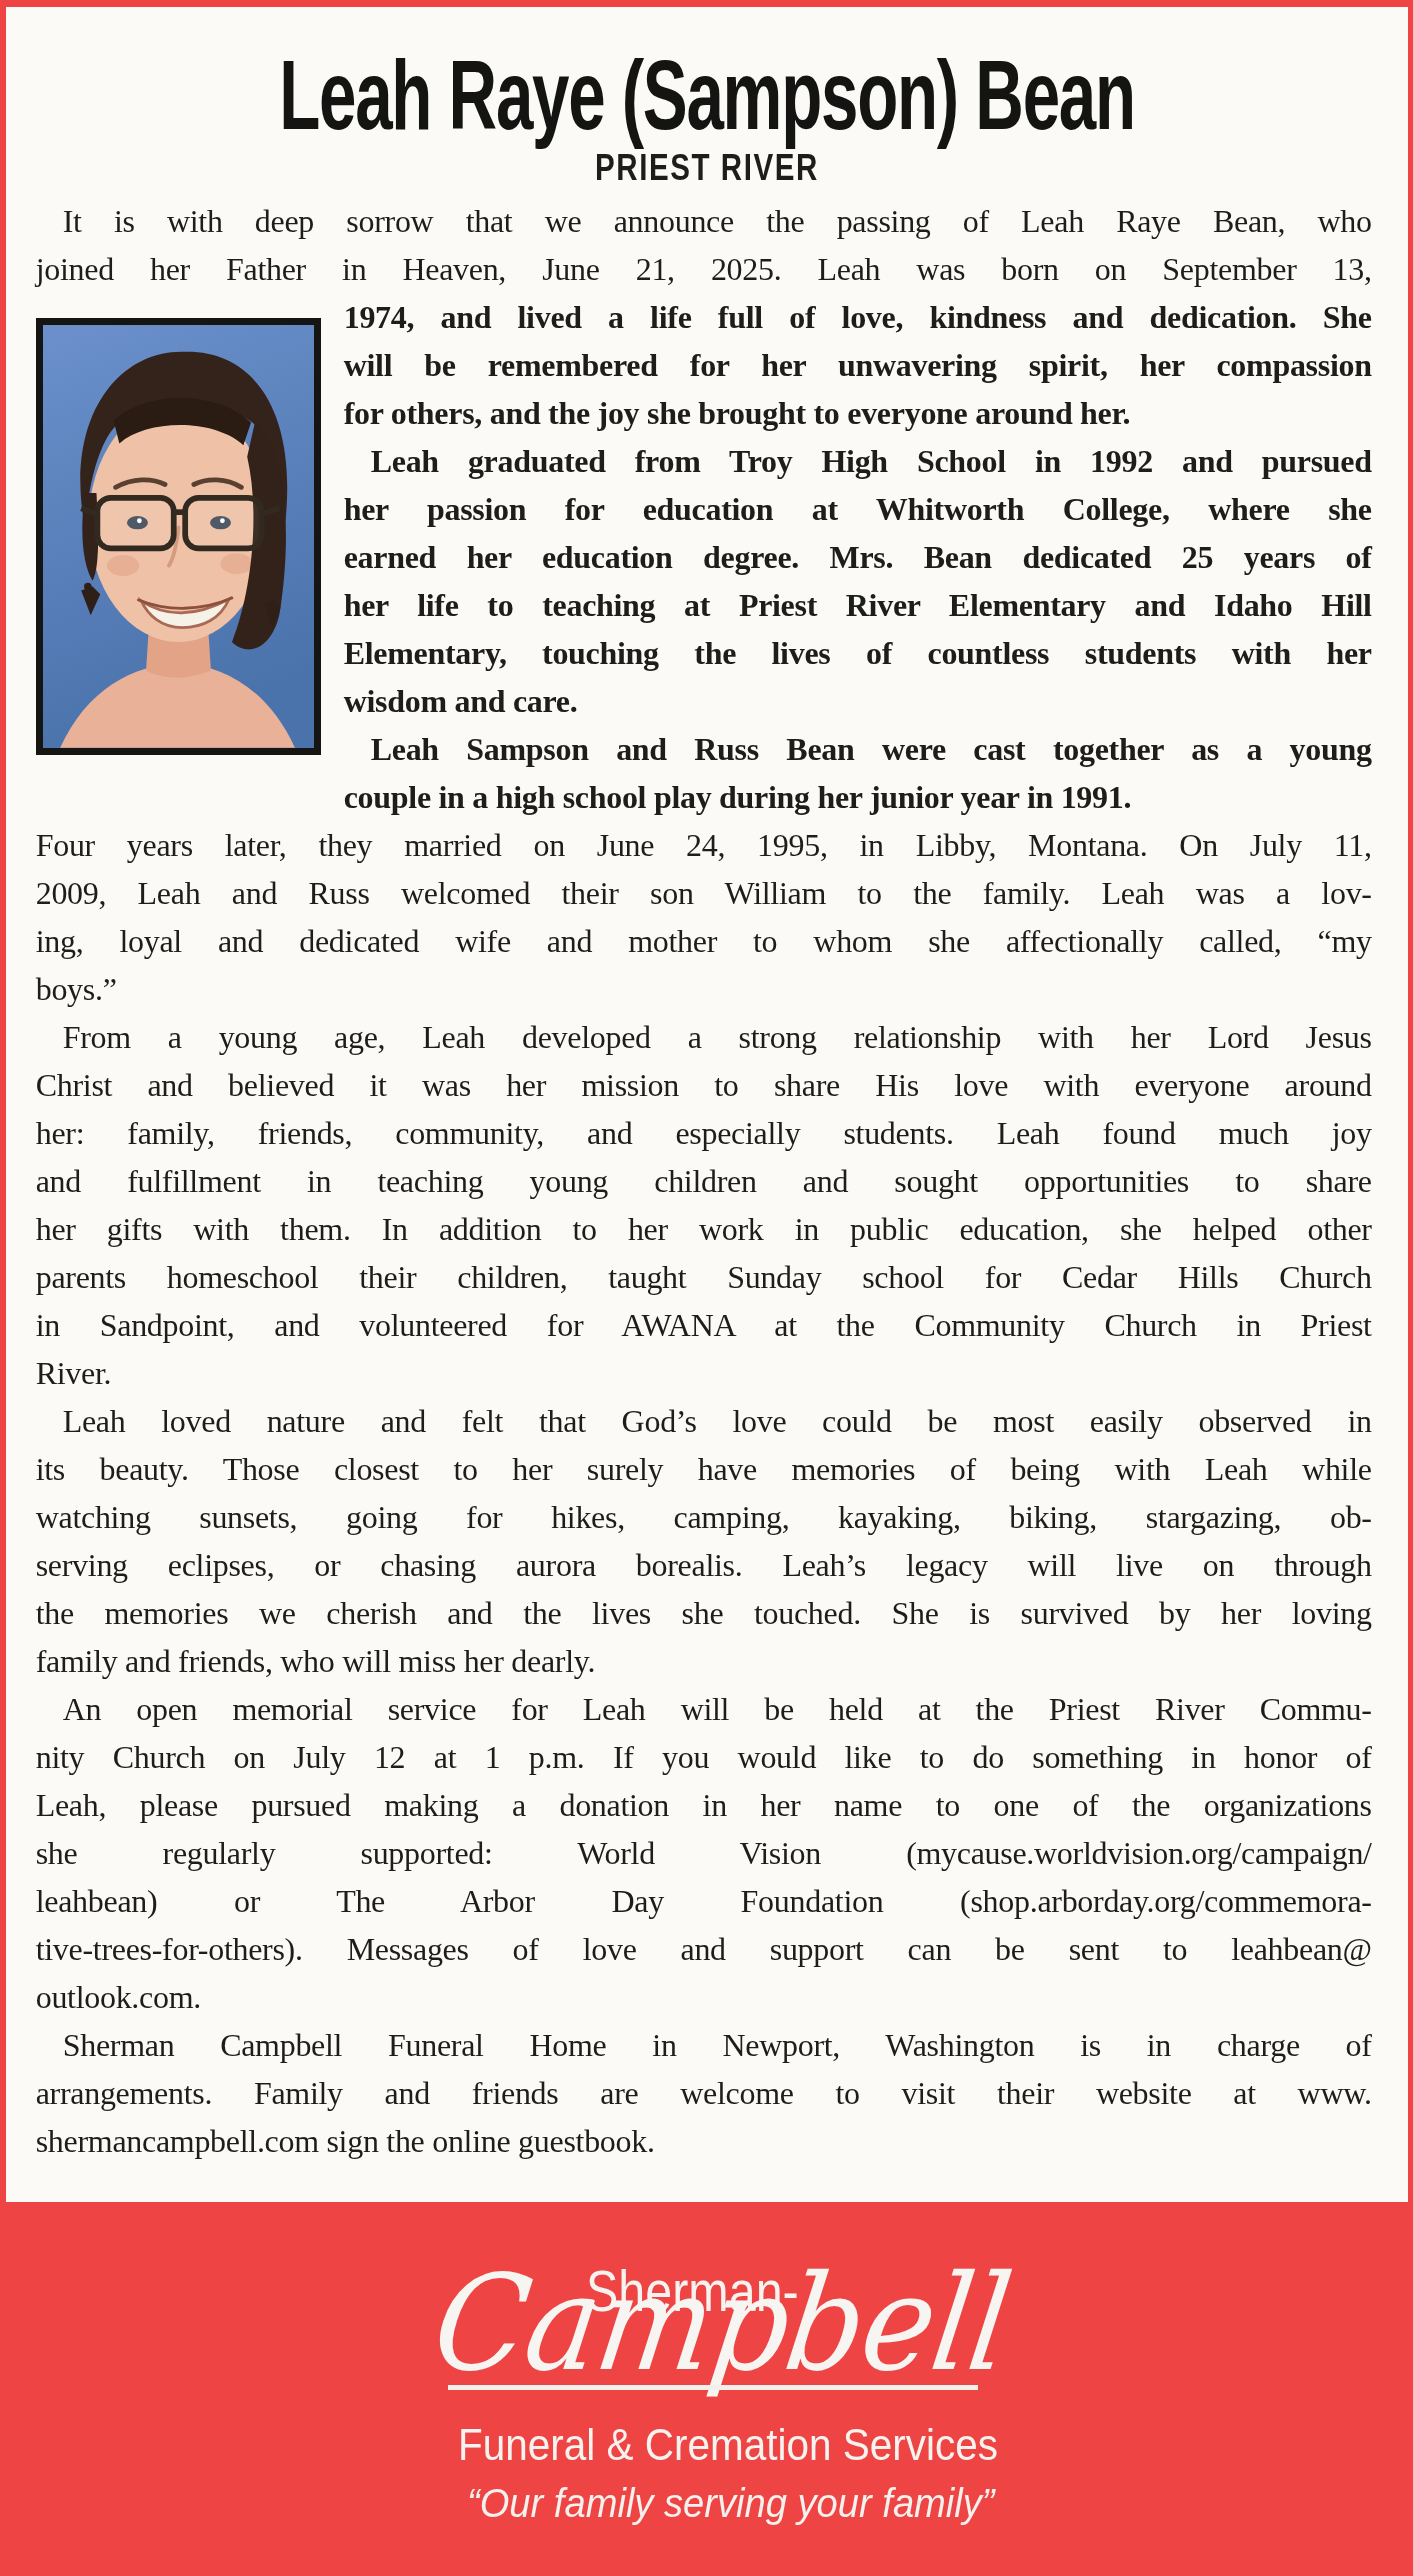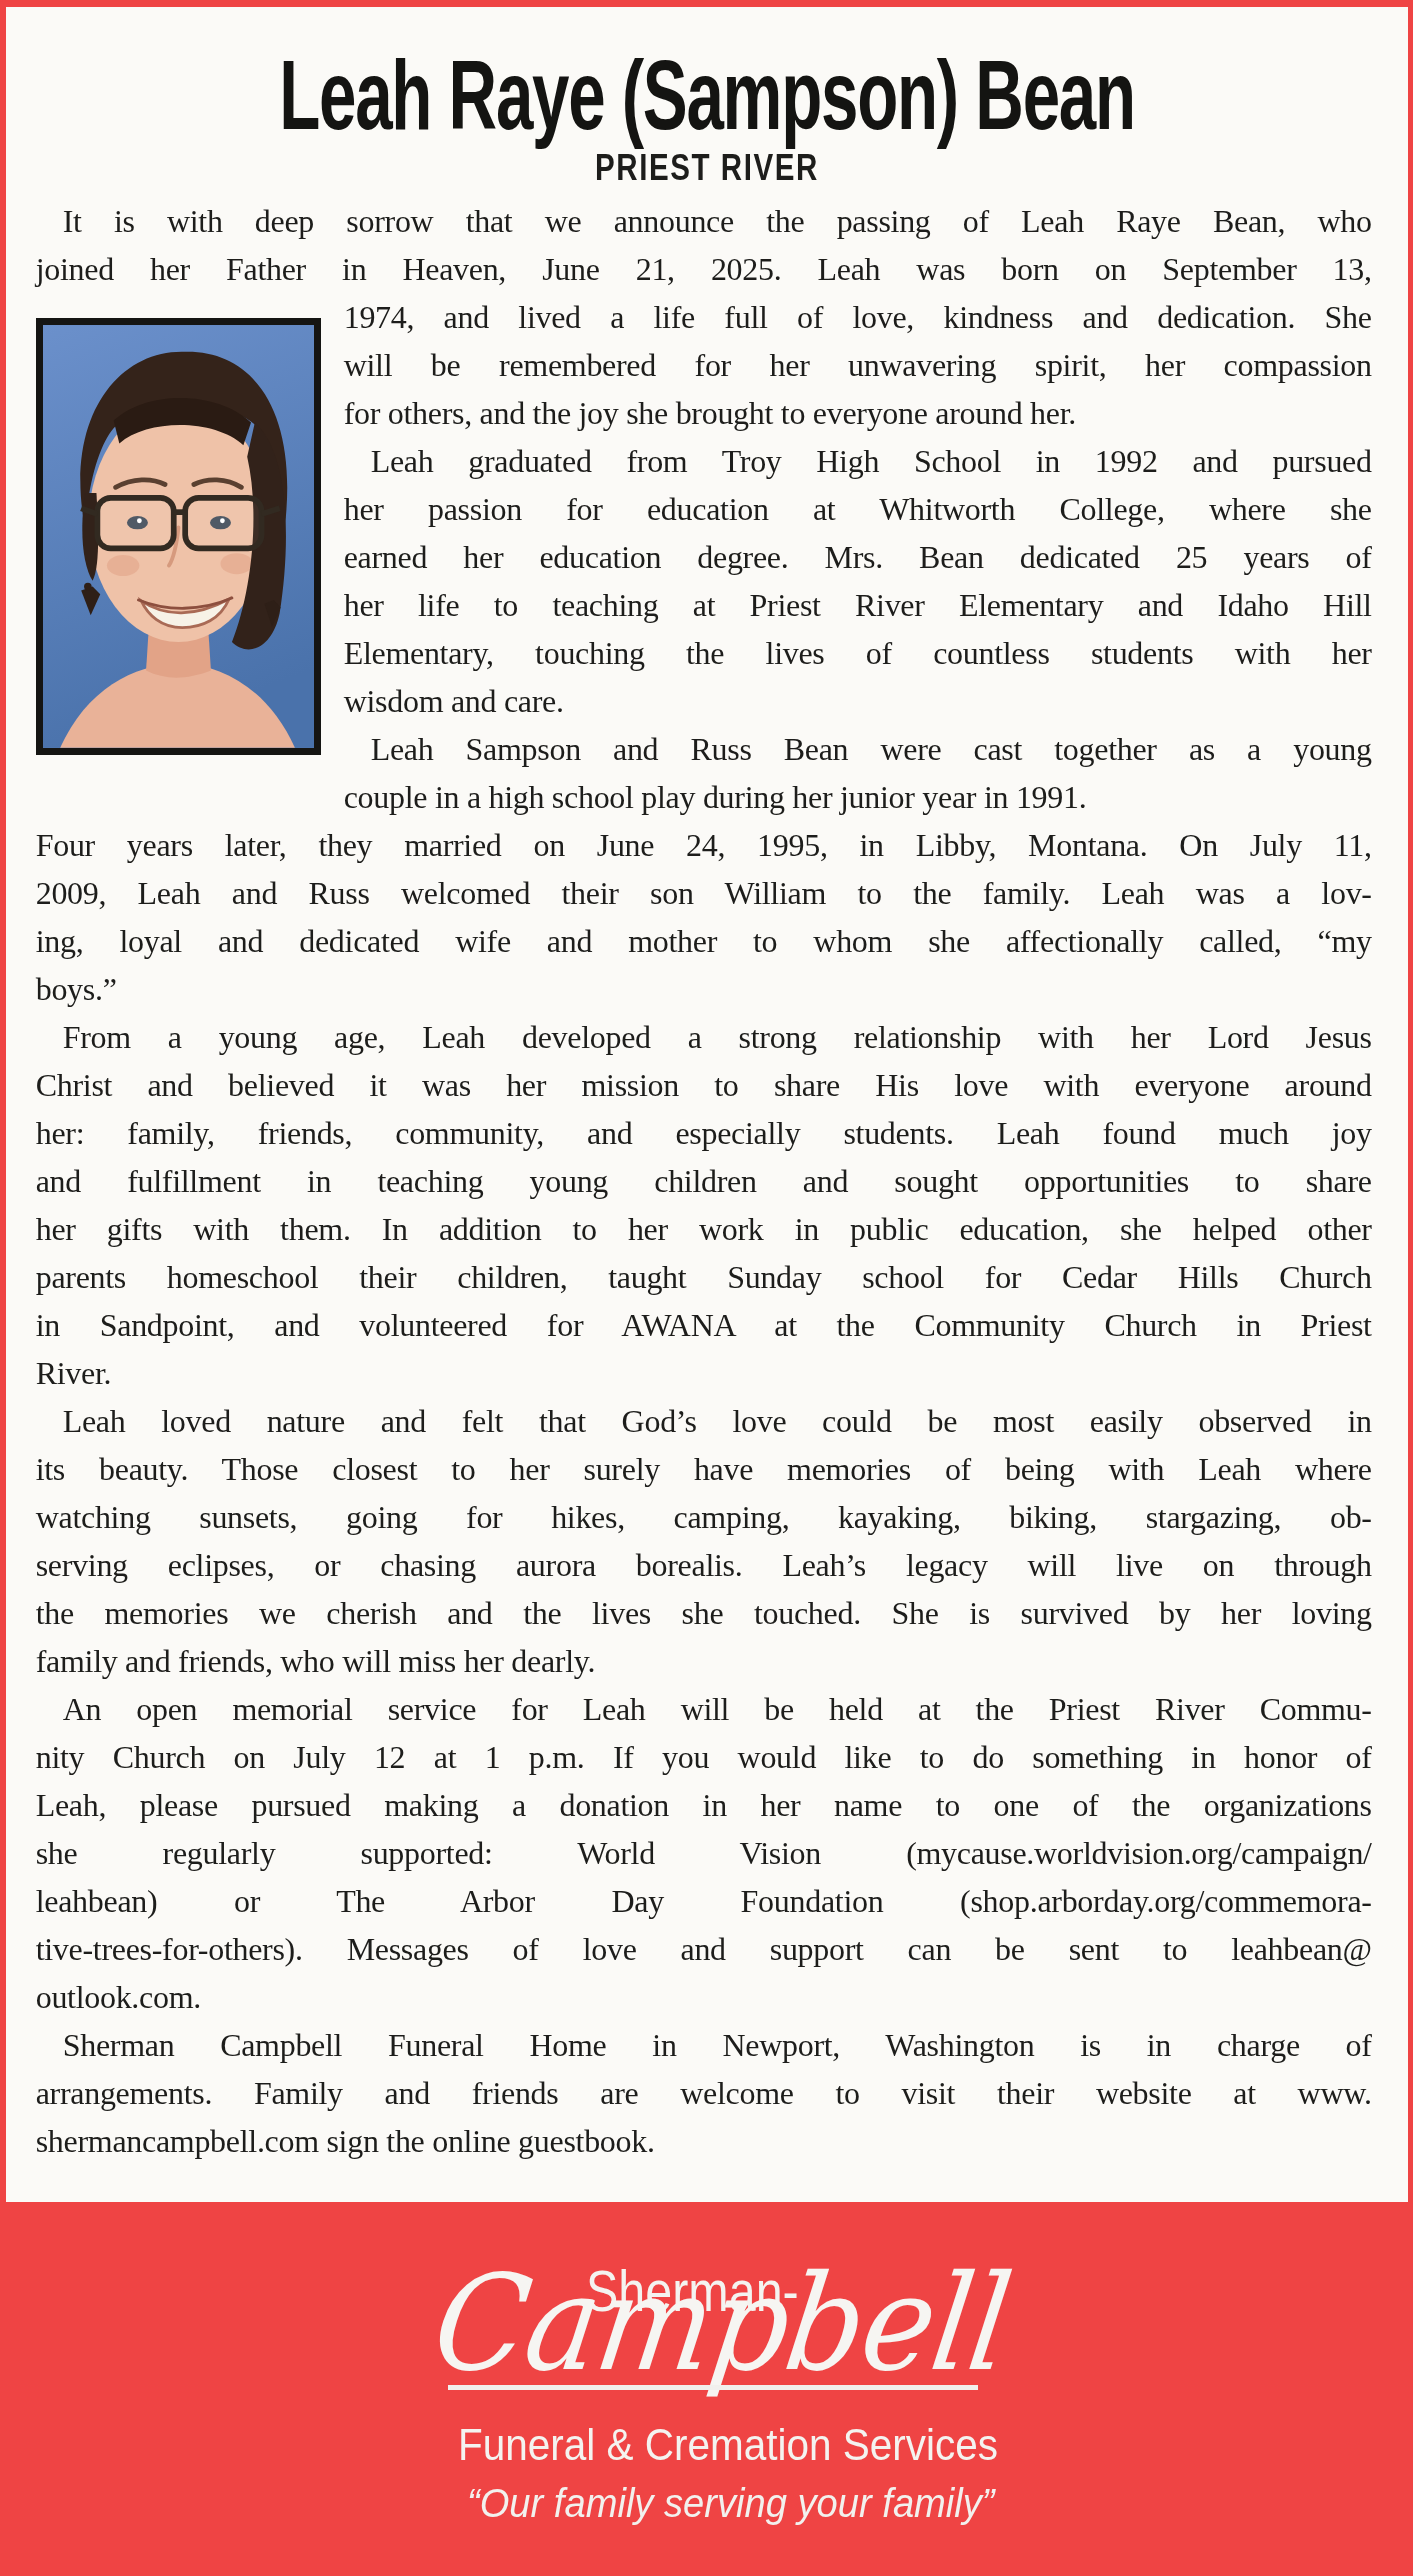--- a/index.html
+++ b/index.html
@@ -61,21 +61,21 @@
     font-size: 32px;
     letter-spacing: -0.3px;
     color: #1d1d1b;
     width: 1336px;
     text-align: justify;
     text-align-last: justify;
     white-space: normal;
     overflow: visible;
   }
   .line.ind { text-indent: 27px; }
-  .line.ph  { margin-left: 308px; width: 1028px; }
+  .line.ph  { margin-left: 308px; width: 1028px; font-weight: bold; }
   .line.last { text-align: left; text-align-last: left; }
 
   .photo-frame {
     position: absolute;
     left: 30px; top: 311px;
     width: 271px; height: 423px;
     border: 7.6px solid #151513;
     background: #5b83c2;
   }
   .photo-frame svg { display: block; }
@@ -218,21 +218,21 @@
         <div class="line last">boys.”</div>
         <div class="line ind">From a young age, Leah developed a strong relationship with her Lord Jesus</div>
         <div class="line">Christ and believed it was her mission to share His love with everyone around</div>
         <div class="line">her: family, friends, community, and especially students. Leah found much joy</div>
         <div class="line">and fulfillment in teaching young children and sought opportunities to share</div>
         <div class="line">her gifts with them. In addition to her work in public education, she helped other</div>
         <div class="line">parents homeschool their children, taught Sunday school for Cedar Hills Church</div>
         <div class="line">in Sandpoint, and volunteered for AWANA at the Community Church in Priest</div>
         <div class="line last">River.</div>
         <div class="line ind">Leah loved nature and felt that God’s love could be most easily observed in</div>
-        <div class="line">its beauty. Those closest to her surely have memories of being with Leah where</div>
+        <div class="line">its beauty. Those closest to her surely have memories of being with Leah while</div>
         <div class="line">watching sunsets, going for hikes, camping, kayaking, biking, stargazing, ob-</div>
         <div class="line">serving eclipses, or chasing aurora borealis. Leah’s legacy will live on through</div>
         <div class="line">the memories we cherish and the lives she touched. She is survived by her loving</div>
         <div class="line last">family and friends, who will miss her dearly.</div>
         <div class="line ind">An open memorial service for Leah will be held at the Priest River Commu-</div>
         <div class="line">nity Church on July 12 at 1 p.m. If you would like to do something in honor of</div>
         <div class="line">Leah, please pursued making a donation in her name to one of the organizations</div>
         <div class="line">she regularly supported: World Vision (mycause.worldvision.org/campaign/</div>
         <div class="line">leahbean) or The Arbor Day Foundation (shop.arborday.org/commemora-</div>
         <div class="line">tive-trees-for-others). Messages of love and support can be sent to leahbean@</div>

